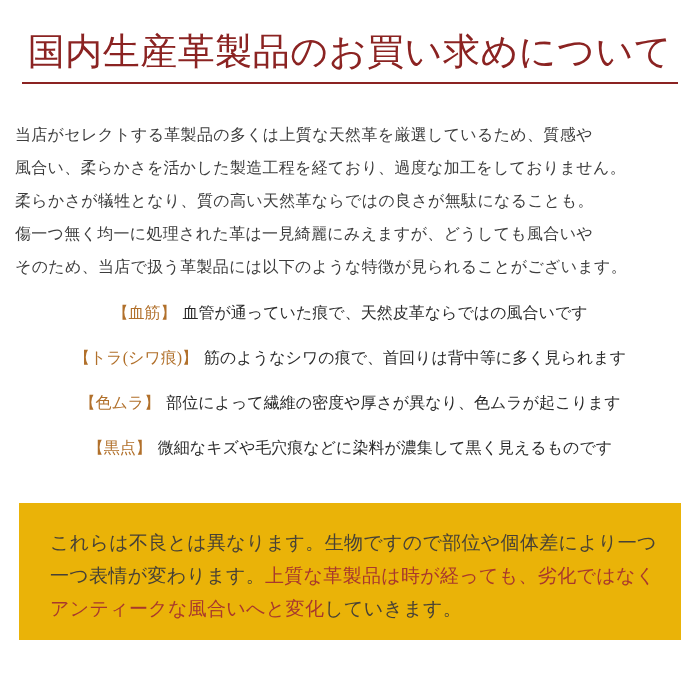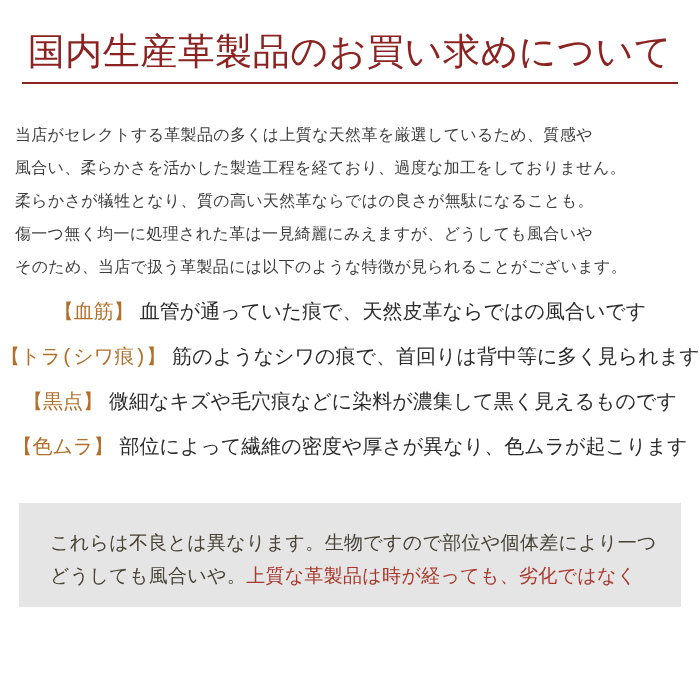--- a/index.html
+++ b/index.html
@@ -37,41 +37,41 @@
     line-height: 33px;
     color: #3d3d3d;
     letter-spacing: 0.3px;
   }
   .intro-line { white-space: nowrap; }
 
   
   .features {
     margin-top: 19px;
     text-align: center;
-    font-family: Liberation Mono, monospace;
-    font-size: 20px;
+    font-family: Liberation Serif, serif;
+    font-size: 16px;
     color: #2b2b2b;
   }
   .feature {
     line-height: 22px;
     margin-bottom: 23px;
     white-space: nowrap;
   }
   .feature:last-child { margin-bottom: 0; }
   .feature-label {
     color: #b1702b;
     margin-right: 6px;
   }
 
   
   .notice {
     margin: 44px auto 0 auto;
     width: 662px;
     box-sizing: border-box;
-    background: #e5e5e5;
+    background: #eab308;
     padding: 23px 28px 15px 31px;
     font-family: "Liberation Serif", "DejaVu Serif", serif;
     font-size: 19px;
     line-height: 33px;
     color: #474136;
     letter-spacing: 0.3px;
   }
   .notice-line { white-space: nowrap; }
   .notice .red { color: #a8382d; text-align: center; }
 </style>
@@ -91,29 +91,32 @@
   </div>
 
   <div class="features">
     <div class="feature">
       <span class="feature-label">【血筋】</span><span class="feature-text">血管が通っていた痕で、天然皮革ならではの風合いです</span>
     </div>
     <div class="feature">
       <span class="feature-label">【トラ(シワ痕)】</span><span class="feature-text">筋のようなシワの痕で、首回りは背中等に多く見られます</span>
     </div>
     <div class="feature">
-      <span class="feature-label">【黒点】</span><span class="feature-text">微細なキズや毛穴痕などに染料が濃集して黒く見えるものです</span>
+      <span class="feature-label">【色ムラ】</span><span class="feature-text">部位によって繊維の密度や厚さが異なり、色ムラが起こります</span>
     </div>
     <div class="feature">
-      <span class="feature-label">【色ムラ】</span><span class="feature-text">部位によって繊維の密度や厚さが異なり、色ムラが起こります</span>
+      <span class="feature-label">【黒点】</span><span class="feature-text">微細なキズや毛穴痕などに染料が濃集して黒く見えるものです</span>
     </div>
   </div>
 
   <div class="notice">
     <div class="notice-line">
       <span>これらは不良とは異なります。生物ですので部位や個体差により一つ</span>
     </div>
     <div class="notice-line">
-      <span>どうしても風合いや。</span><span class="red">上質な革製品は時が経っても、劣化ではなく</span>
+      <span>一つ表情が変わります。</span><span class="red">上質な革製品は時が経っても、劣化ではなく</span>
+    </div>
+    <div class="notice-line">
+      <span class="red">アンティークな風合いへと変化</span><span>していきます。</span>
     </div>
   </div>
 
 </div>
 
 </body></html>

